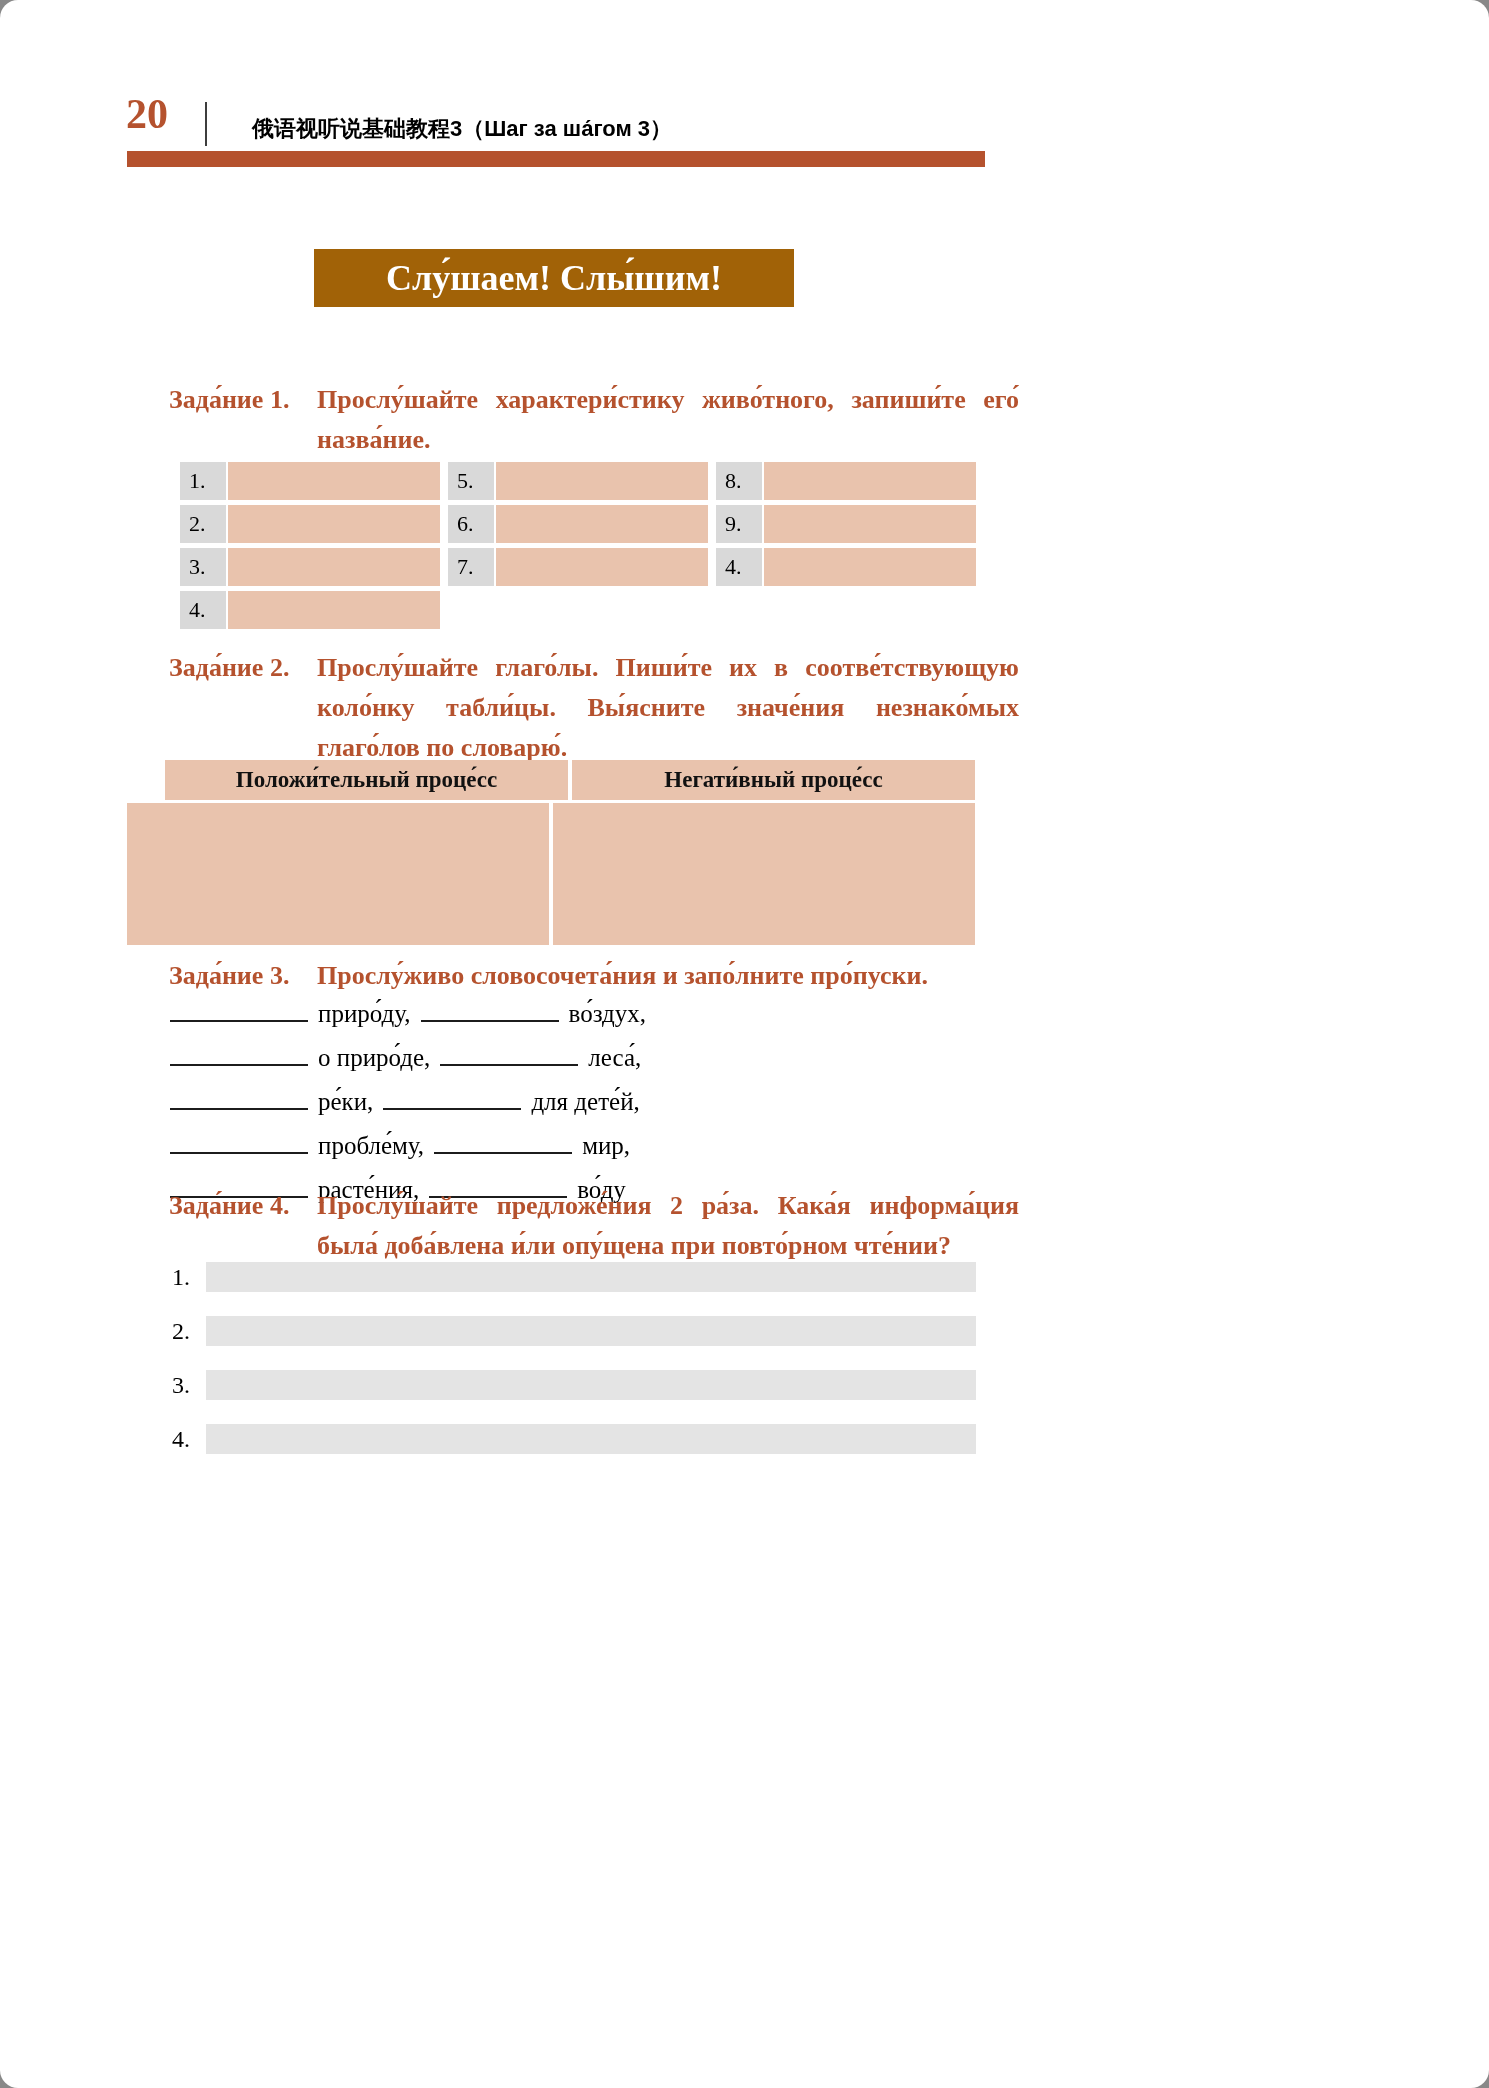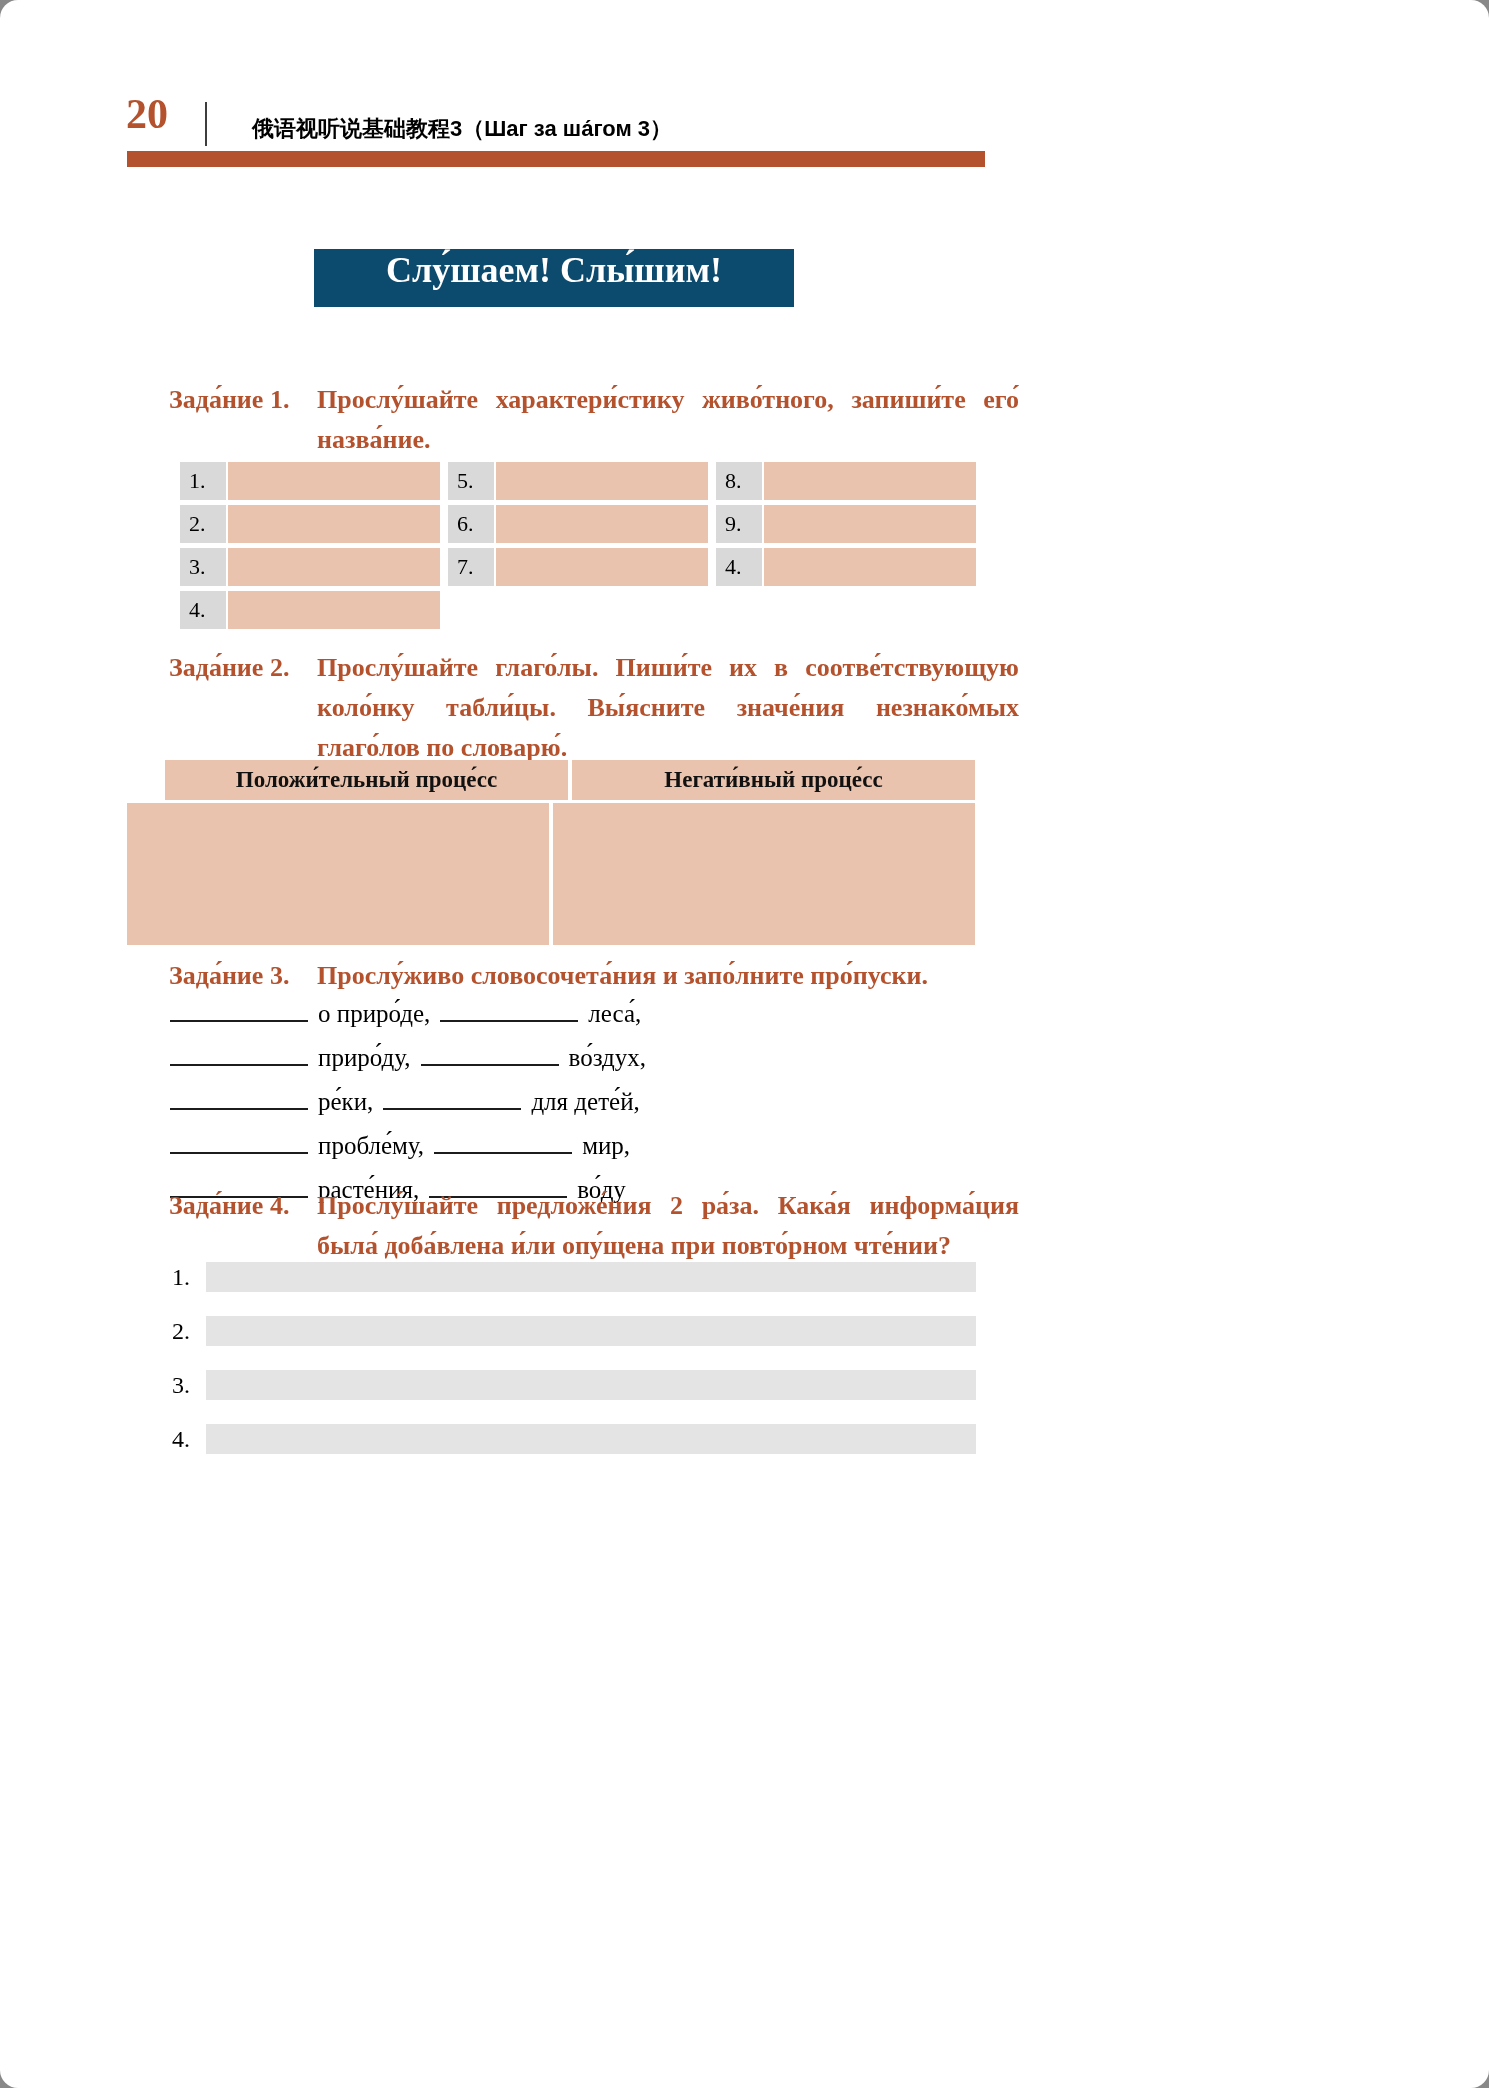--- a/index.html
+++ b/index.html
@@ -27,22 +27,22 @@
     margin-left:26px;
   }
   .header-bar {
     position:absolute; left:127px; top:151px;
     width:858px; height:16px; background:#b5522e;
   }
 
   
   .banner {
     position:absolute; left:314px; top:249px;
-    width:480px; height:58px; background:#0c4a6e;
-    display:flex; justify-content:center;
+    width:480px; height:58px; background:#a16207;
+    display:flex; align-items:center; justify-content:center;
   }
   .banner-text { color:#ffffff; font-size:36px; font-weight:700; }
 
   
   .task { position:absolute; left:127px; width:852px; display:flex;margin-left:42px; }
   .task-label {
     width:148px; flex:0 0 148px;
     font-size:26px; font-weight:700; color:#b5522e; line-height:40px;
     white-space:nowrap;
   }
@@ -180,24 +180,24 @@
     </div>
   </div>
 
   <div class="task" id="task3">
     <span class="task-label">Зада́ние 3.</span>
     <span class="task-text">Прослу́живо словосочета́ния и запо́лните про́пуски.</span>
   </div>
 
   <div class="fill-lines">
     <div class="fill-line">
+      <span class="blank-underline"></span><span class="fill-word">приро́ду,</span><span class="blank-underline"></span><span class="fill-word">во́здух,</span>
+    </div>
+    <div class="fill-line">
       <span class="blank-underline"></span><span class="fill-word">о приро́де,</span><span class="blank-underline"></span><span class="fill-word">леса́,</span>
-    </div>
-    <div class="fill-line">
-      <span class="blank-underline"></span><span class="fill-word">приро́ду,</span><span class="blank-underline"></span><span class="fill-word">во́здух,</span>
     </div>
     <div class="fill-line">
       <span class="blank-underline"></span><span class="fill-word">ре́ки,</span><span class="blank-underline"></span><span class="fill-word">для дете́й,</span>
     </div>
     <div class="fill-line">
       <span class="blank-underline"></span><span class="fill-word">пробле́му,</span><span class="blank-underline"></span><span class="fill-word">мир,</span>
     </div>
     <div class="fill-line">
       <span class="blank-underline"></span><span class="fill-word">расте́ния,</span><span class="blank-underline"></span><span class="fill-word">во́ду</span>
     </div>

